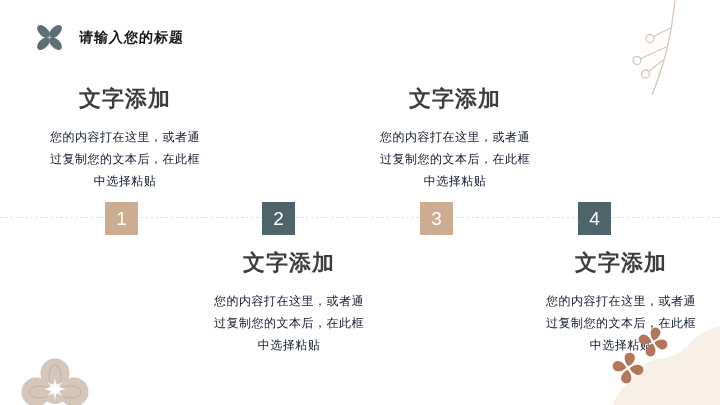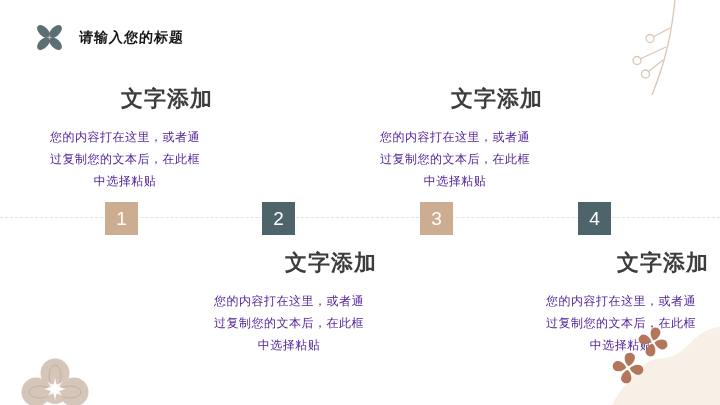--- a/index.html
+++ b/index.html
@@ -15,24 +15,24 @@
     transform:skewX(-4deg);white-space:nowrap;
   }
   
   .timeline-line{
     position:absolute;left:0;right:0;top:217px;height:0;
     border-top:1px dashed #e6e1da;
   }
   
   .textblock{position:absolute;width:176px;text-align:center;z-index:1;}
   .step-heading{
-    font-size:22px;font-weight:bold;color:#3d3d3d;letter-spacing:1px;margin-bottom:11px;text-align:right;
+    font-size:22px;font-weight:bold;color:#3d3d3d;letter-spacing:1px;margin-bottom:11px;
   }
   .step-body{
-    width:152px;margin:12px auto;font-size:12px;line-height:22px;color:#4c1d95;
+    width:152px;margin:12px auto;font-size:12px;line-height:22px;color:#0f172a;
     word-break:break-all;letter-spacing:0.5px;
   }
   
   .step-box{
     position:absolute;width:33px;height:33px;z-index:2;
     display:flex;align-items:center;justify-content:center;
   }
   .step-box span{color:#ffffff;font-size:19px;font-weight:400;}
   
   .decor{position:absolute;pointer-events:none;}

